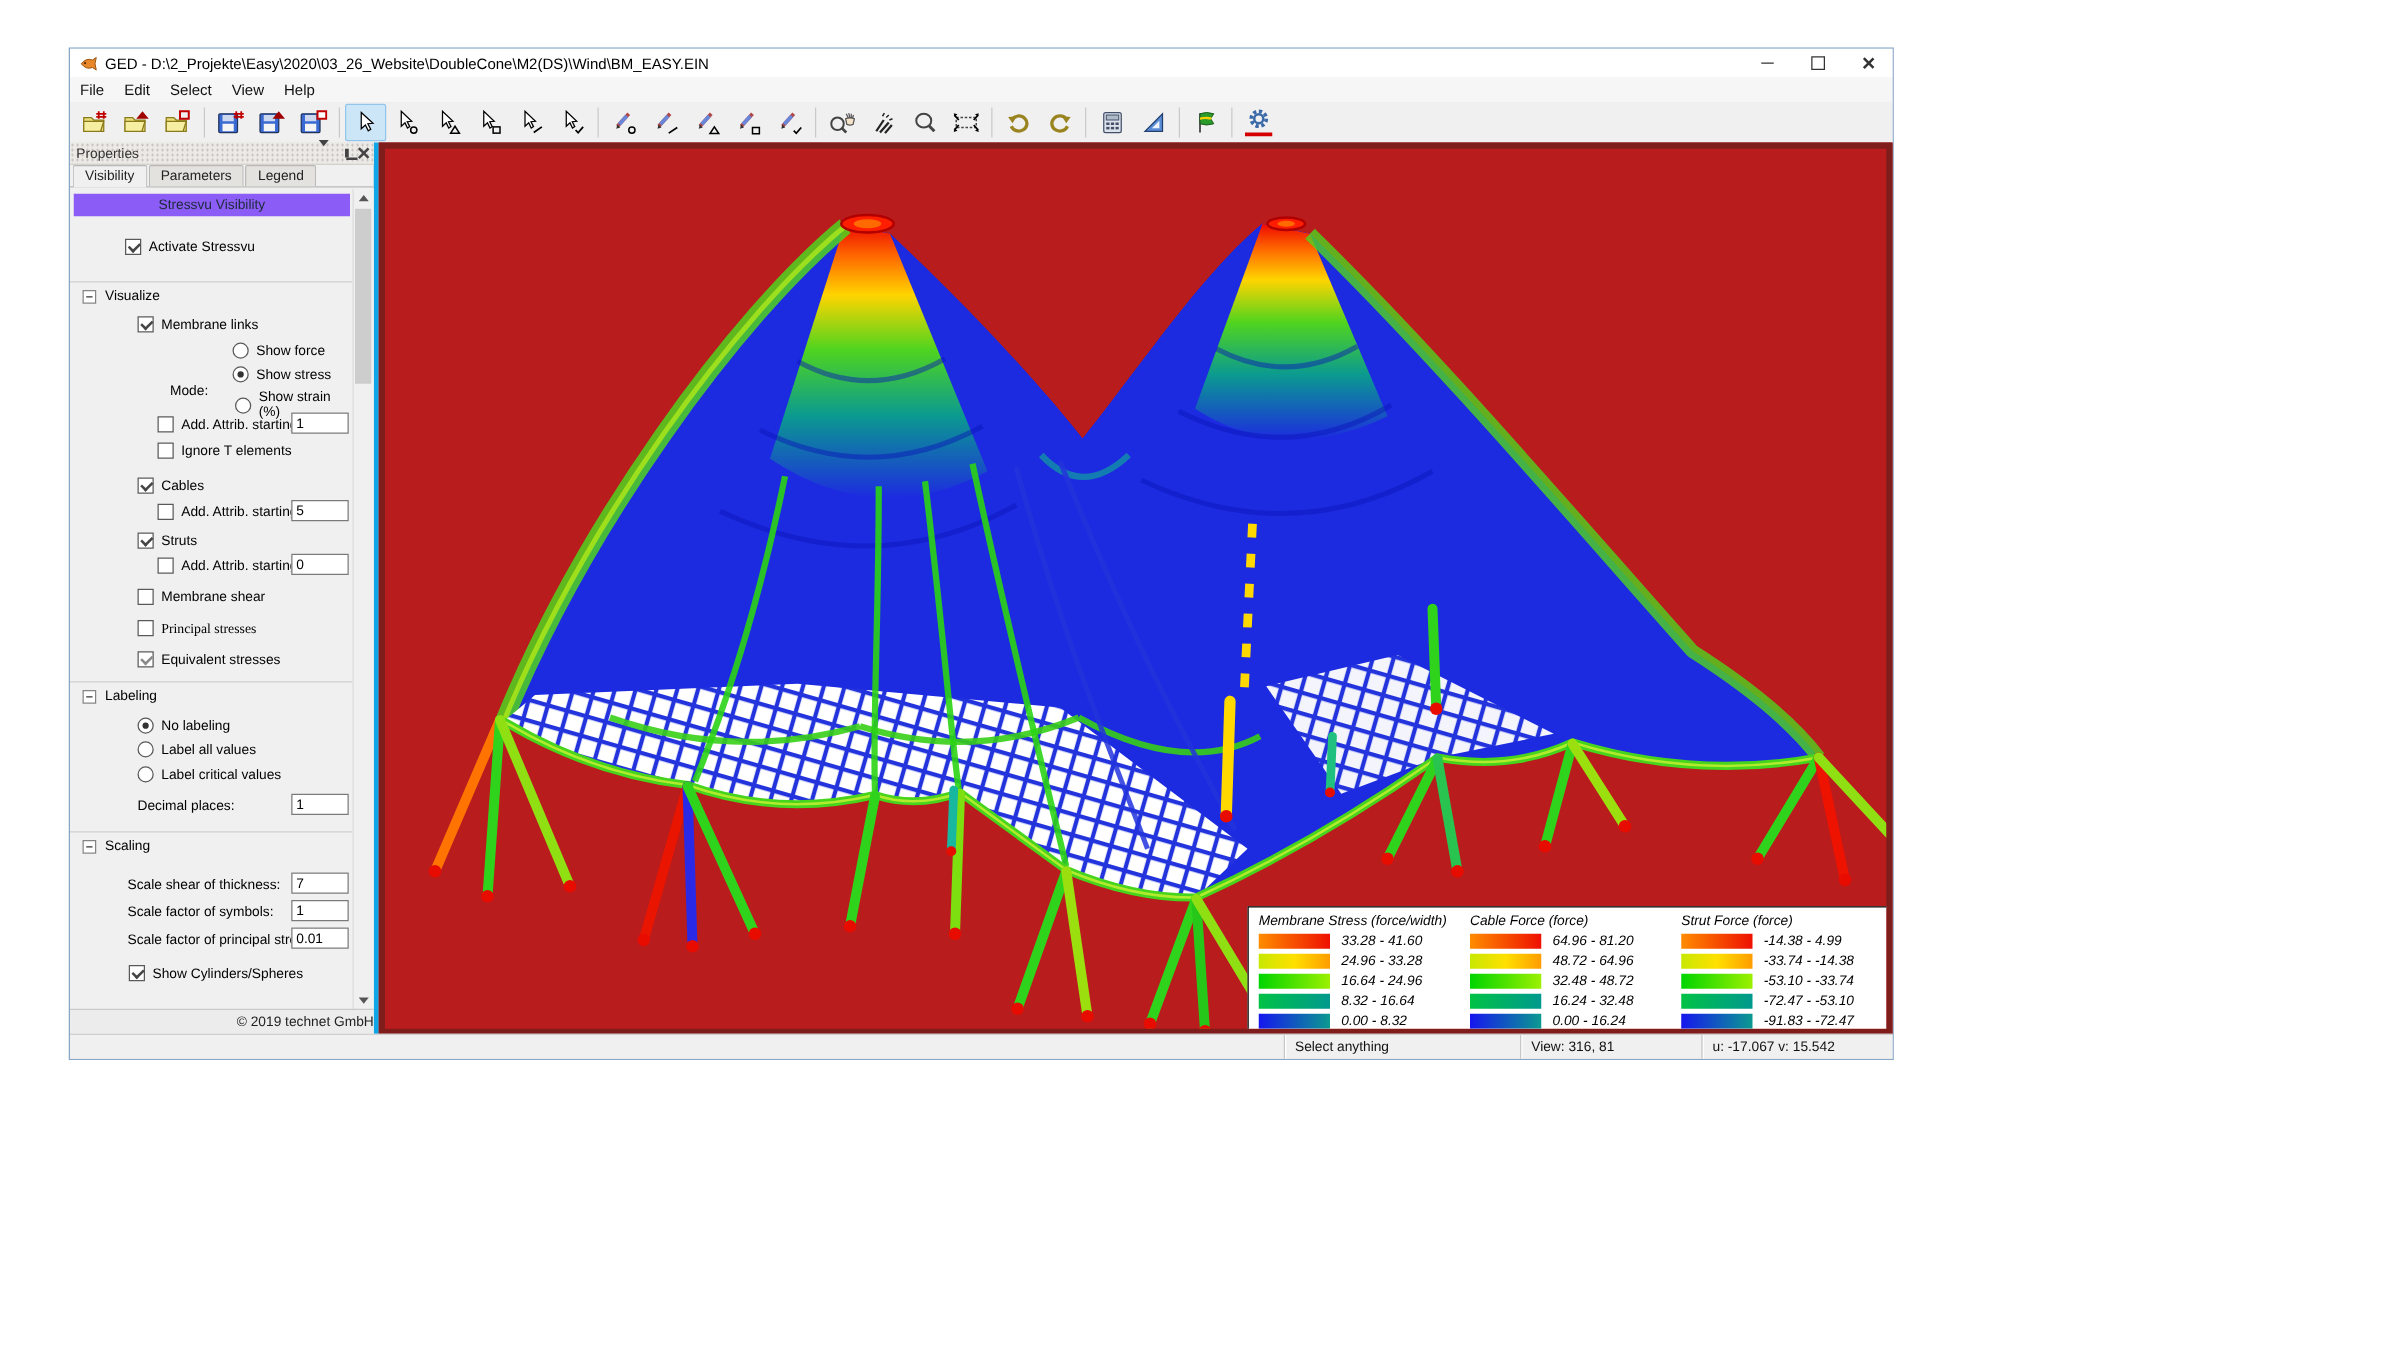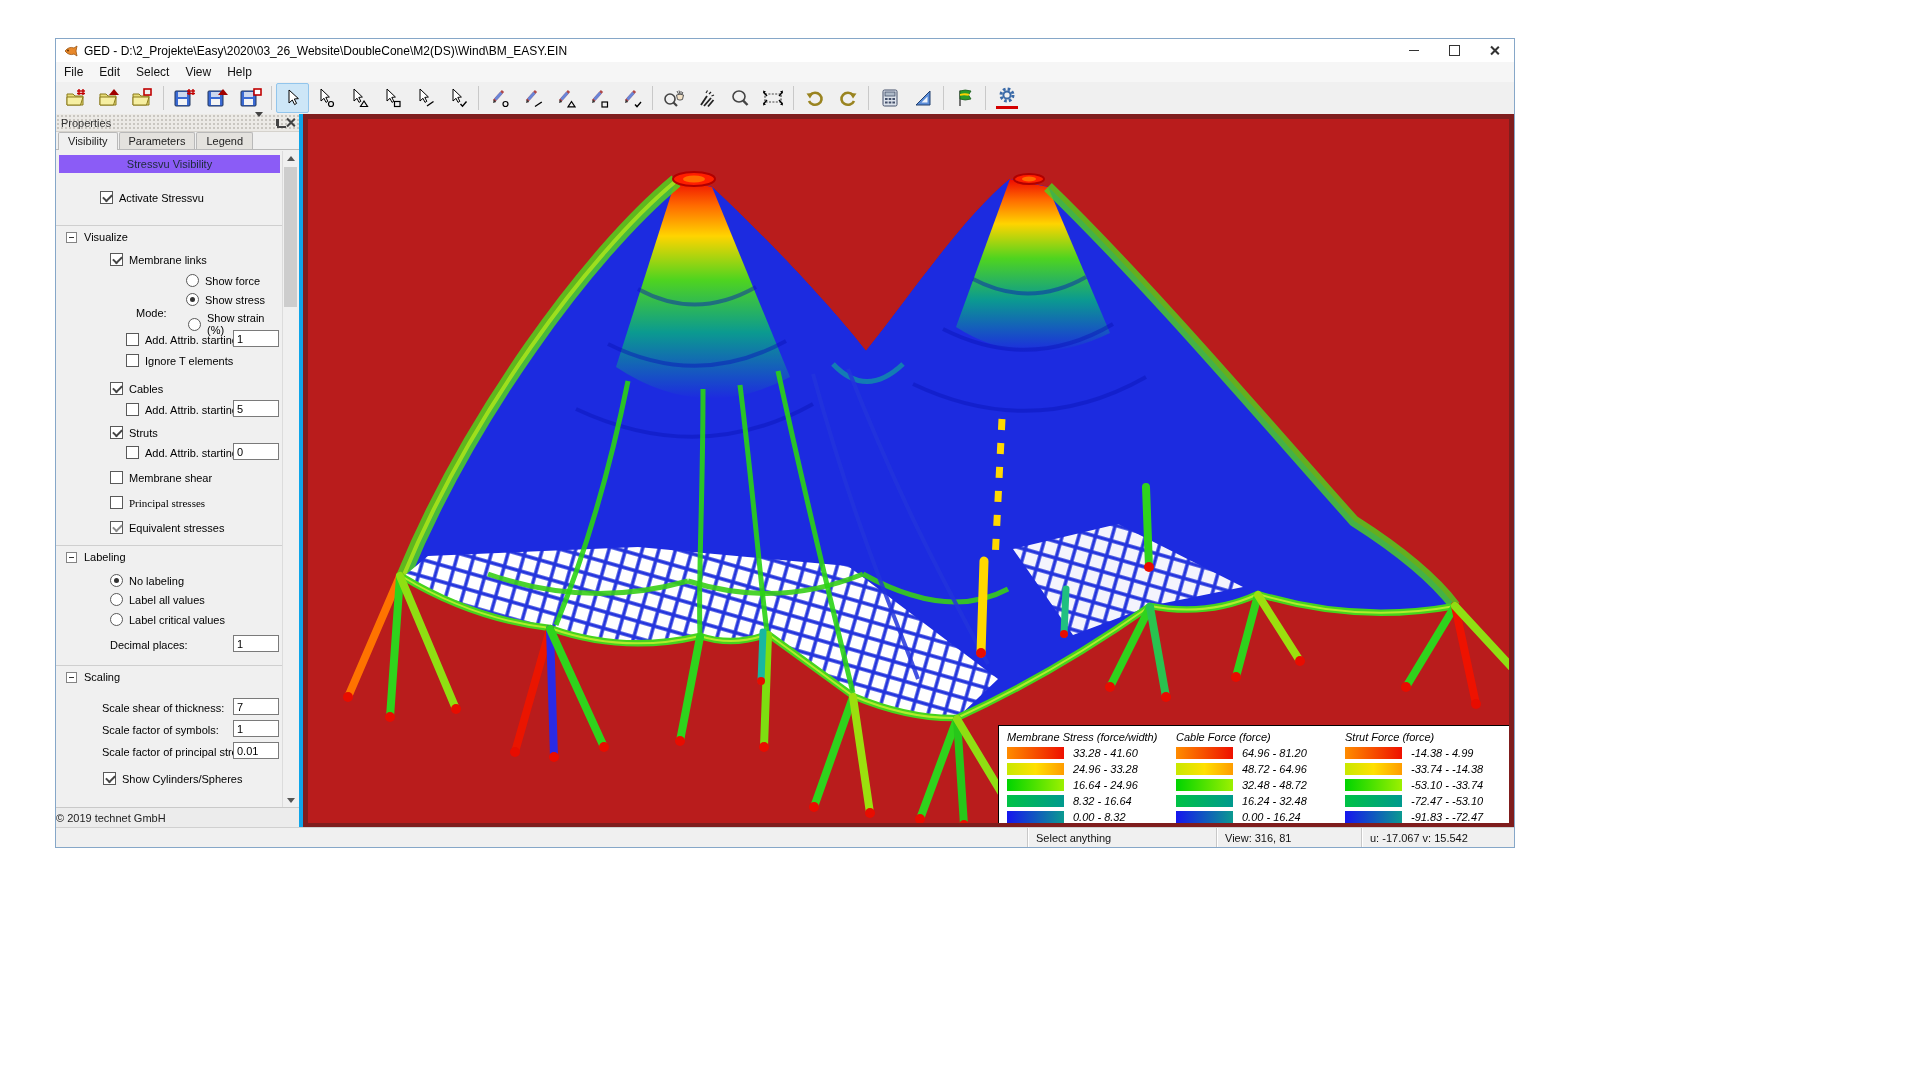--- a/index.html
+++ b/index.html
@@ -52,21 +52,21 @@
   .cb{width:13px;height:13px;border:1px solid #595959;background:#fff;position:relative;flex:none;box-sizing:border-box;}
   .cb.on::after{content:"";position:absolute;left:2px;top:2px;width:7px;height:4px;border-left:2px solid #454545;border-bottom:2px solid #454545;transform:rotate(-45deg);}
   .cb.dim::after{border-color:#8a8a8a;}
   .rad{width:13px;height:13px;border:1px solid #595959;border-radius:50%;background:#fff;position:relative;flex:none;box-sizing:border-box;}
   .rad.on::after{content:"";position:absolute;left:3px;top:3px;width:5px;height:5px;border-radius:50%;background:#333;}
   .sech{position:absolute;left:0;right:0;border-top:1px solid #cfcfcf;}
   .collapse{position:absolute;left:10px;top:6px;width:11px;height:11px;border:1px solid #848484;background:#fff;box-sizing:border-box;}
   .collapse::after{content:"";position:absolute;left:2px;top:4px;width:5px;height:1px;background:#333;}
   .sech .slabel{position:absolute;left:28px;top:5px;}
   .pinput{position:absolute;width:46px;height:17px;border:1px solid #7a7a7a;background:#fff;font-size:11px;font-family:"Liberation Sans",sans-serif;padding:0 3px;box-sizing:border-box;}
-  .pfooter{position:absolute;left:0;right:0;bottom:0;height:20px;background:#ececec;border-top:1px solid #c9c9c9;display:flex;align-items:center;justify-content:flex-start;font-size:11px;color:#222;margin-top:16px;}
+  .pfooter{position:absolute;left:0;right:0;bottom:0;height:20px;background:#ececec;border-top:1px solid #c9c9c9;display:flex;align-items:center;justify-content:flex-end;font-size:11px;color:#222;margin-top:16px;}
 
   
   .pscroll{position:absolute;right:0;top:37px;width:16px;bottom:20px;background:#f0f0f0;border-left:1px solid #dcdcdc;}
   .sarr{position:absolute;left:0;width:15px;height:15px;display:flex;align-items:center;justify-content:center;}
   .sarr.up{top:0;} .sarr.down{bottom:0;}
   .tri-up-s{width:0;height:0;border-left:4px solid transparent;border-right:4px solid transparent;border-bottom:5px solid #555;}
   .tri-dn-s{width:0;height:0;border-left:4px solid transparent;border-right:4px solid transparent;border-top:5px solid #555;}
   .sthumb{position:absolute;left:1px;top:16px;width:13px;height:140px;background:#cdcdcd;}
 
   

